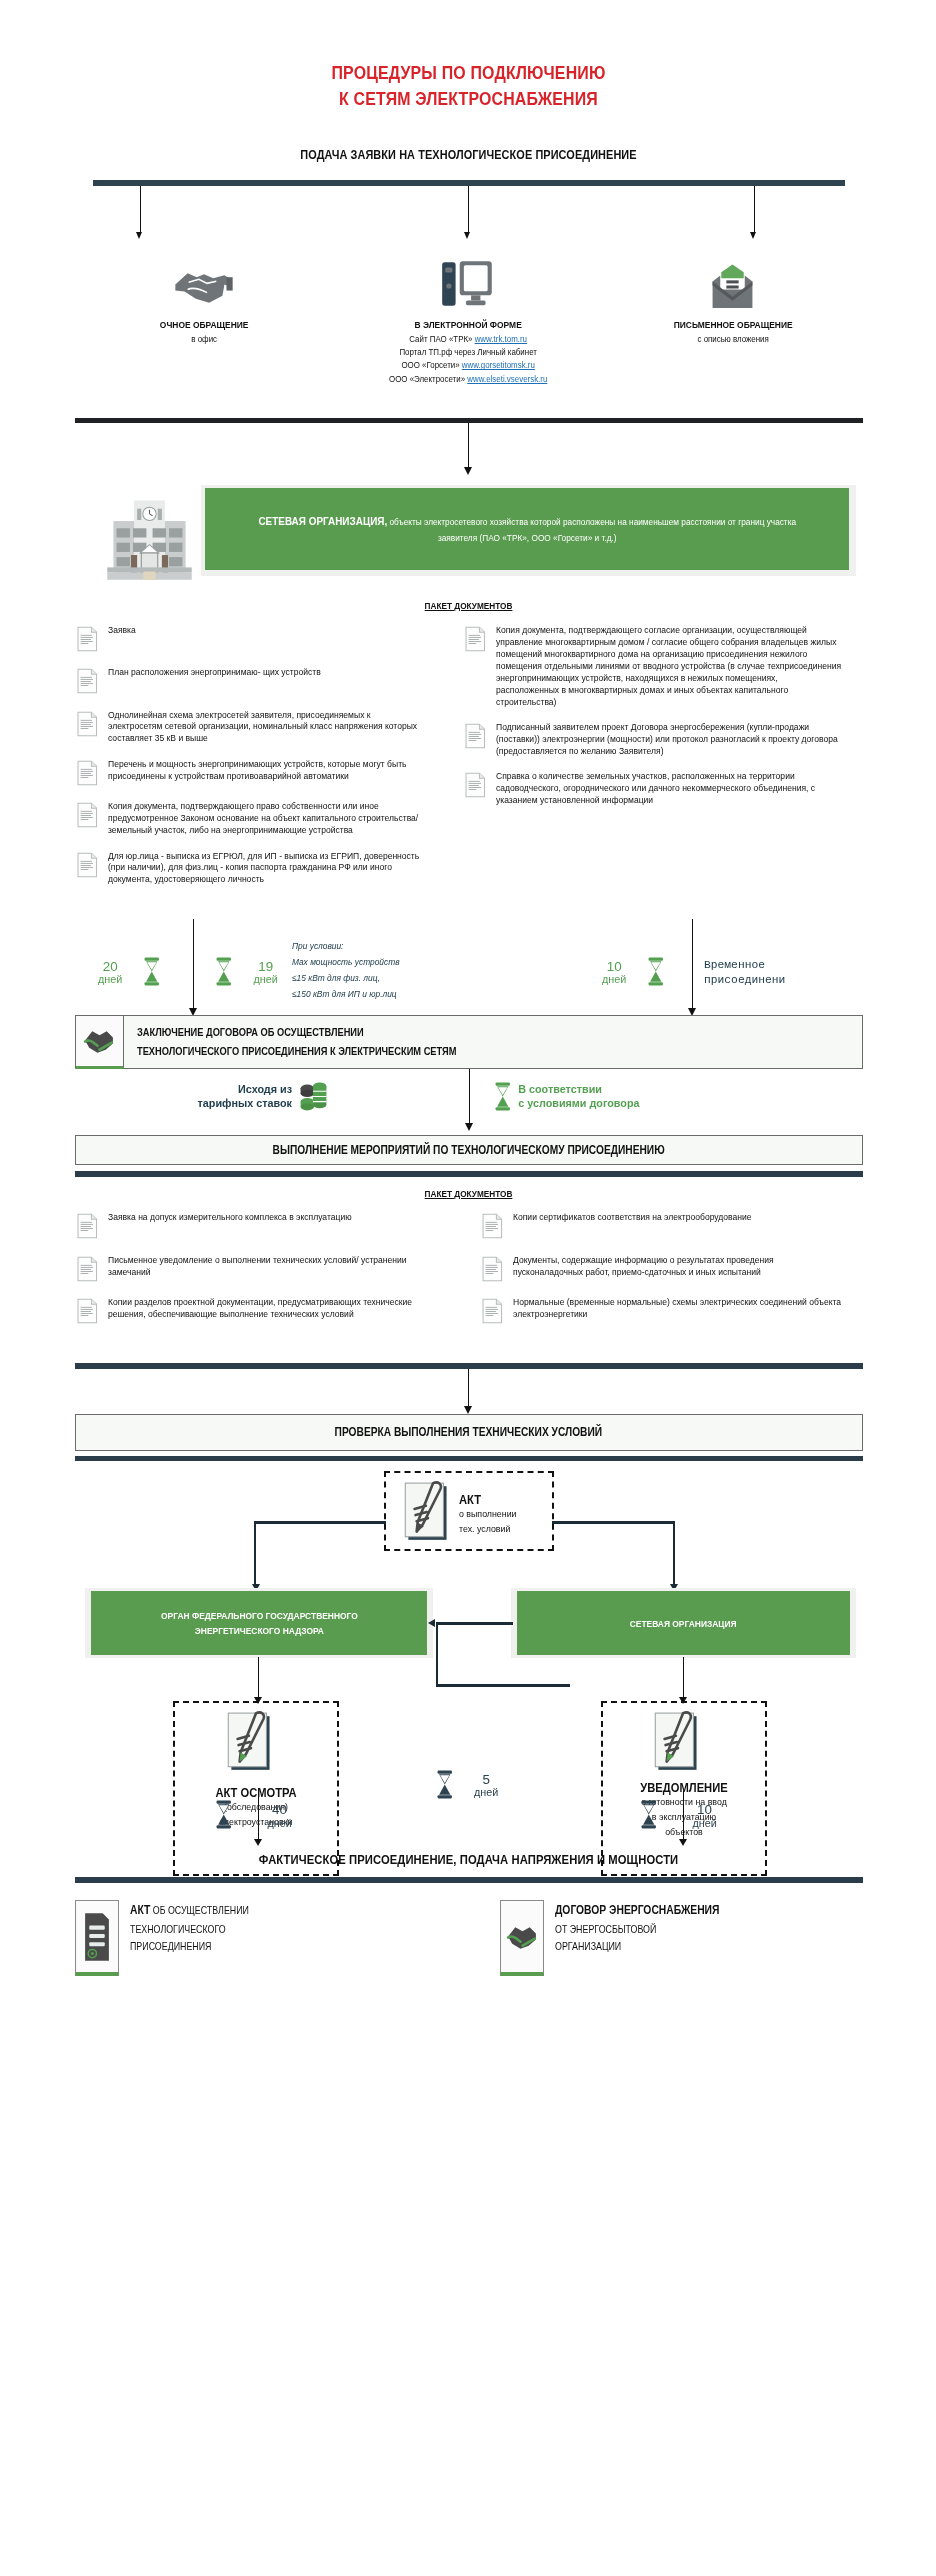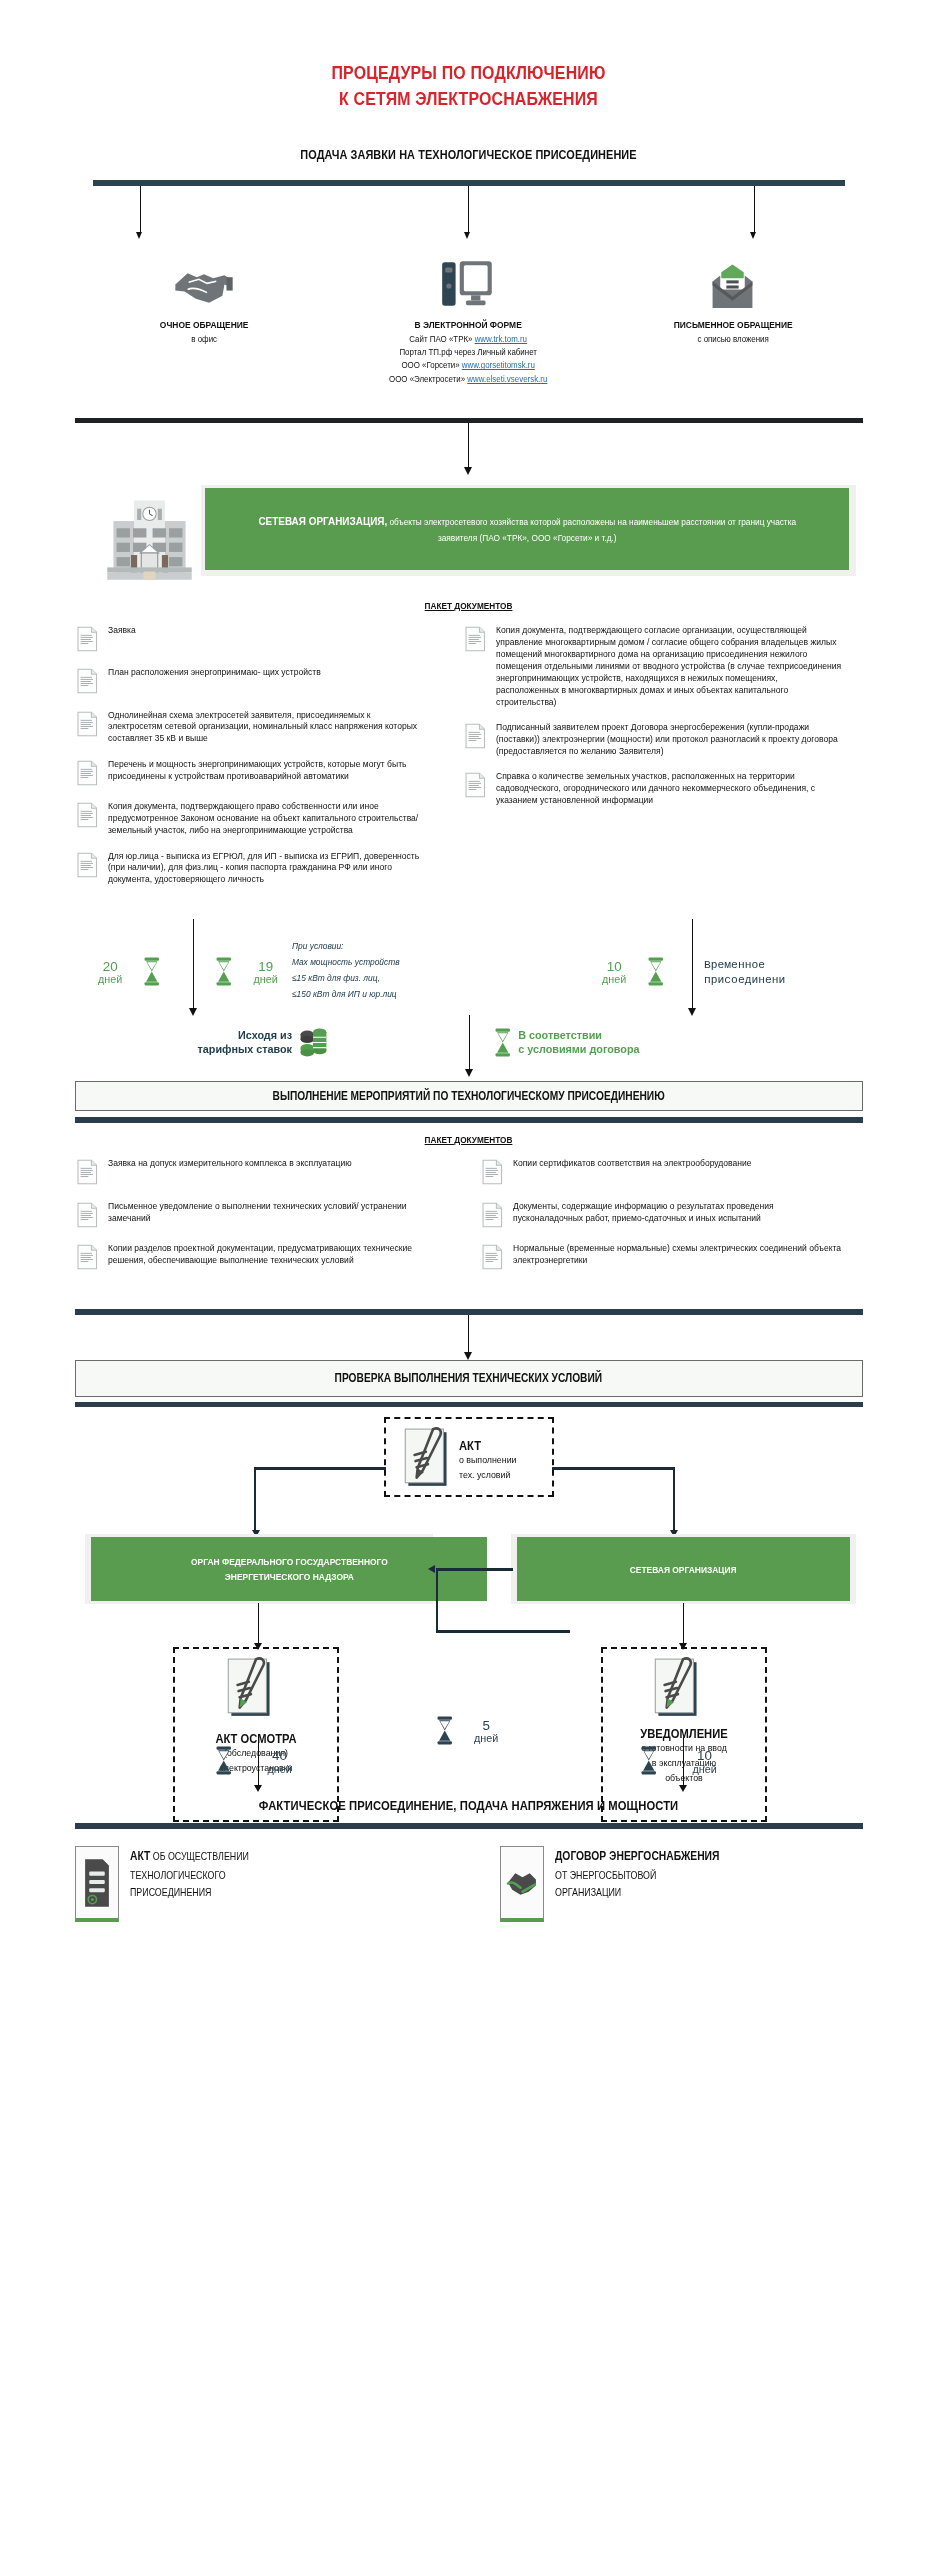--- a/index.html
+++ b/index.html
@@ -490,20 +490,33 @@
             <path d="M6 48 L28 48 L17 28 Z" fill="#54a051"></path>
             <path d="M8 10 L26 10 L17 25 Z" fill="#fff"></path>
           </svg>
       </span>
     </div>
 
     <div class="temp-note hidden-x" style="left:653px;top:44px;width:123px;white-space:pre-line">Временное
 присоединени</div>
   </div>
 
+  <div class="contract-row">
+    <div class="hs-badge">
+      <svg width="34" height="32" viewBox="0 0 66 62">
+        <path d="M6 30 L20 12 L34 20 L48 12 L60 24 L60 36 L46 48 L30 54 L14 44 Z" fill="#4a4a4a"></path>
+        <path d="M6 32 C14 26 22 34 30 40" stroke="#54a051" stroke-width="5" fill="none" stroke-linecap="round"></path>
+        <path d="M34 48 C42 44 50 38 58 34" stroke="#54a051" stroke-width="5" fill="none" stroke-linecap="round"></path>
+      </svg>
+    </div>
+    <div class="contract-box">
+      <p style="white-space:pre-line">ЗАКЛЮЧЕНИЕ ДОГОВОРА ОБ ОСУЩЕСТВЛЕНИИ
+ТЕХНОЛОГИЧЕСКОГО ПРИСОЕДИНЕНИЯ К ЭЛЕКТРИЧЕСКИМ СЕТЯМ</p>
+    </div>
+  </div>
 
   <div class="after-contract">
     <div class="v-arrow" style="left:50%;top:0;height:54px"></div>
 
     <div class="ac-item" style="left:123px;top:12.4px">
       <span class="txt ac-navy" style="white-space:pre-line">Исходя из
 тарифных ставок</span>
       <span>
         <svg width="29" height="31" viewBox="0 0 56 60">
           <ellipse cx="16" cy="12" rx="13" ry="7" fill="#4a4a4a"></ellipse>
@@ -682,21 +695,21 @@
     </div>
 
     <div class="flow-line" style="left:179px;top:60px;width:132px;height:2.6px"></div>
     <div class="flow-line" style="left:179px;top:60px;width:2.6px;height:66px"></div>
     <div class="flow-line" style="left:477px;top:60px;width:123px;height:2.6px"></div>
     <div class="flow-line" style="left:598px;top:60px;width:2.6px;height:66px"></div>
     <div style="position:absolute;left:177px;top:123px;border-left:4.1px solid transparent;border-right:4.1px solid transparent;border-top:7.7px solid #1a2b36"></div>
     <div style="position:absolute;left:595px;top:123px;border-left:4.1px solid transparent;border-right:4.1px solid transparent;border-top:7.7px solid #1a2b36"></div>
 
     <div class="green-shadow" style="left:10.3px;top:127px;width:348px;height:70px"></div>
-    <div class="green-box" style="left:16.5px;top:130px;width:396px;height:64px">
+    <div class="green-box" style="left:16.5px;top:130px;width:336px;height:64px">
       <p style="white-space:pre-line">ОРГАН ФЕДЕРАЛЬНОГО ГОСУДАРСТВЕННОГО
 ЭНЕРГЕТИЧЕСКОГО НАДЗОРА</p>
     </div>
 
     <div class="green-shadow" style="left:436px;top:127px;width:345px;height:70px"></div>
     <div class="green-box" style="left:442px;top:130px;width:333px;height:64px">
       <p>СЕТЕВАЯ ОРГАНИЗАЦИЯ</p>
     </div>
 
     <div class="flow-line" style="left:361px;top:161px;width:77px;height:2.6px"></div>

